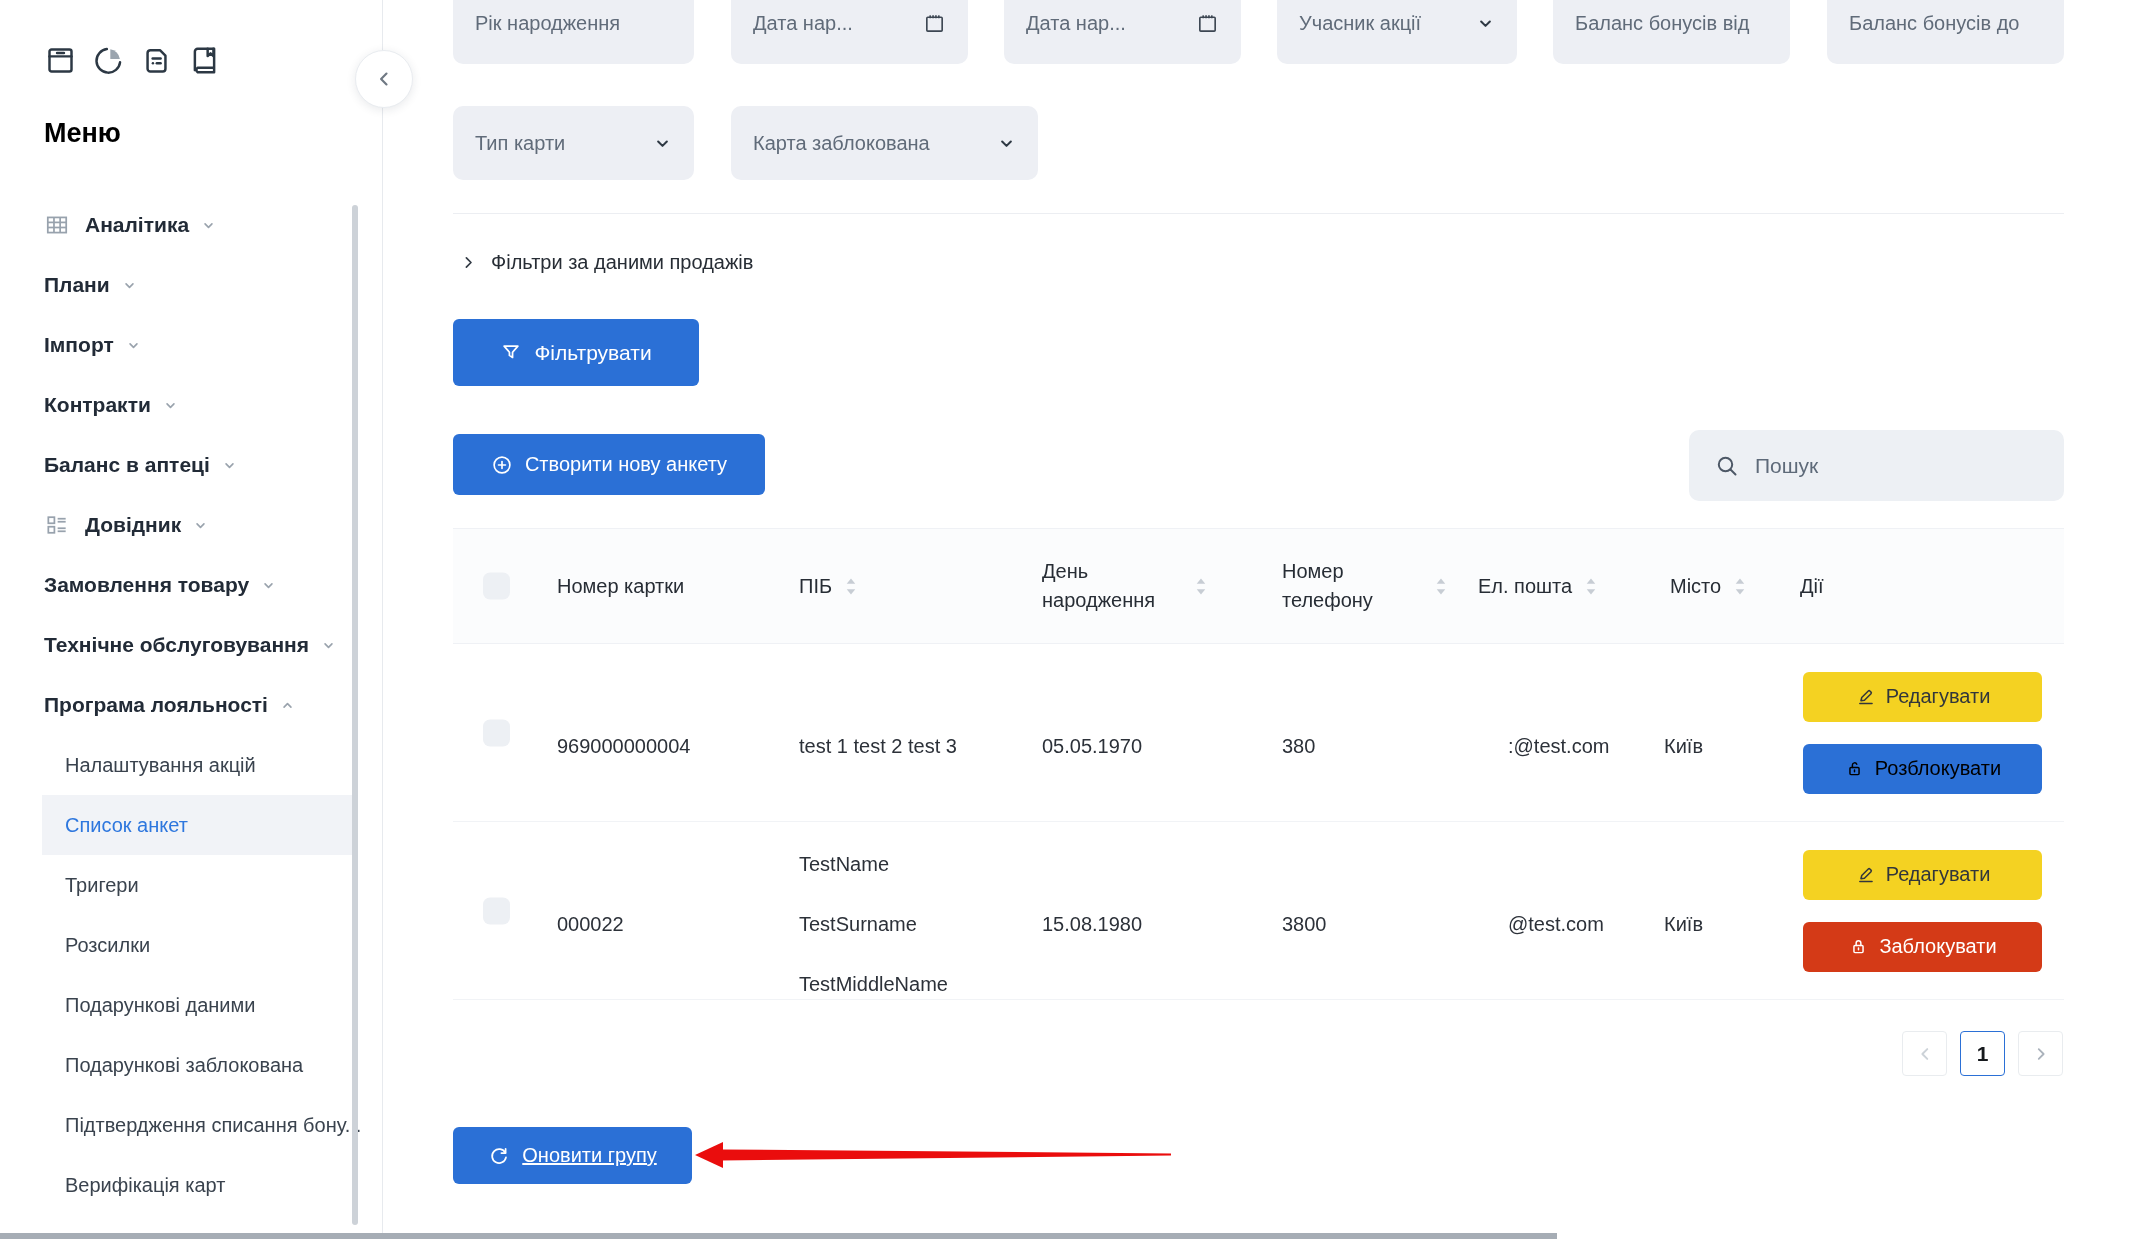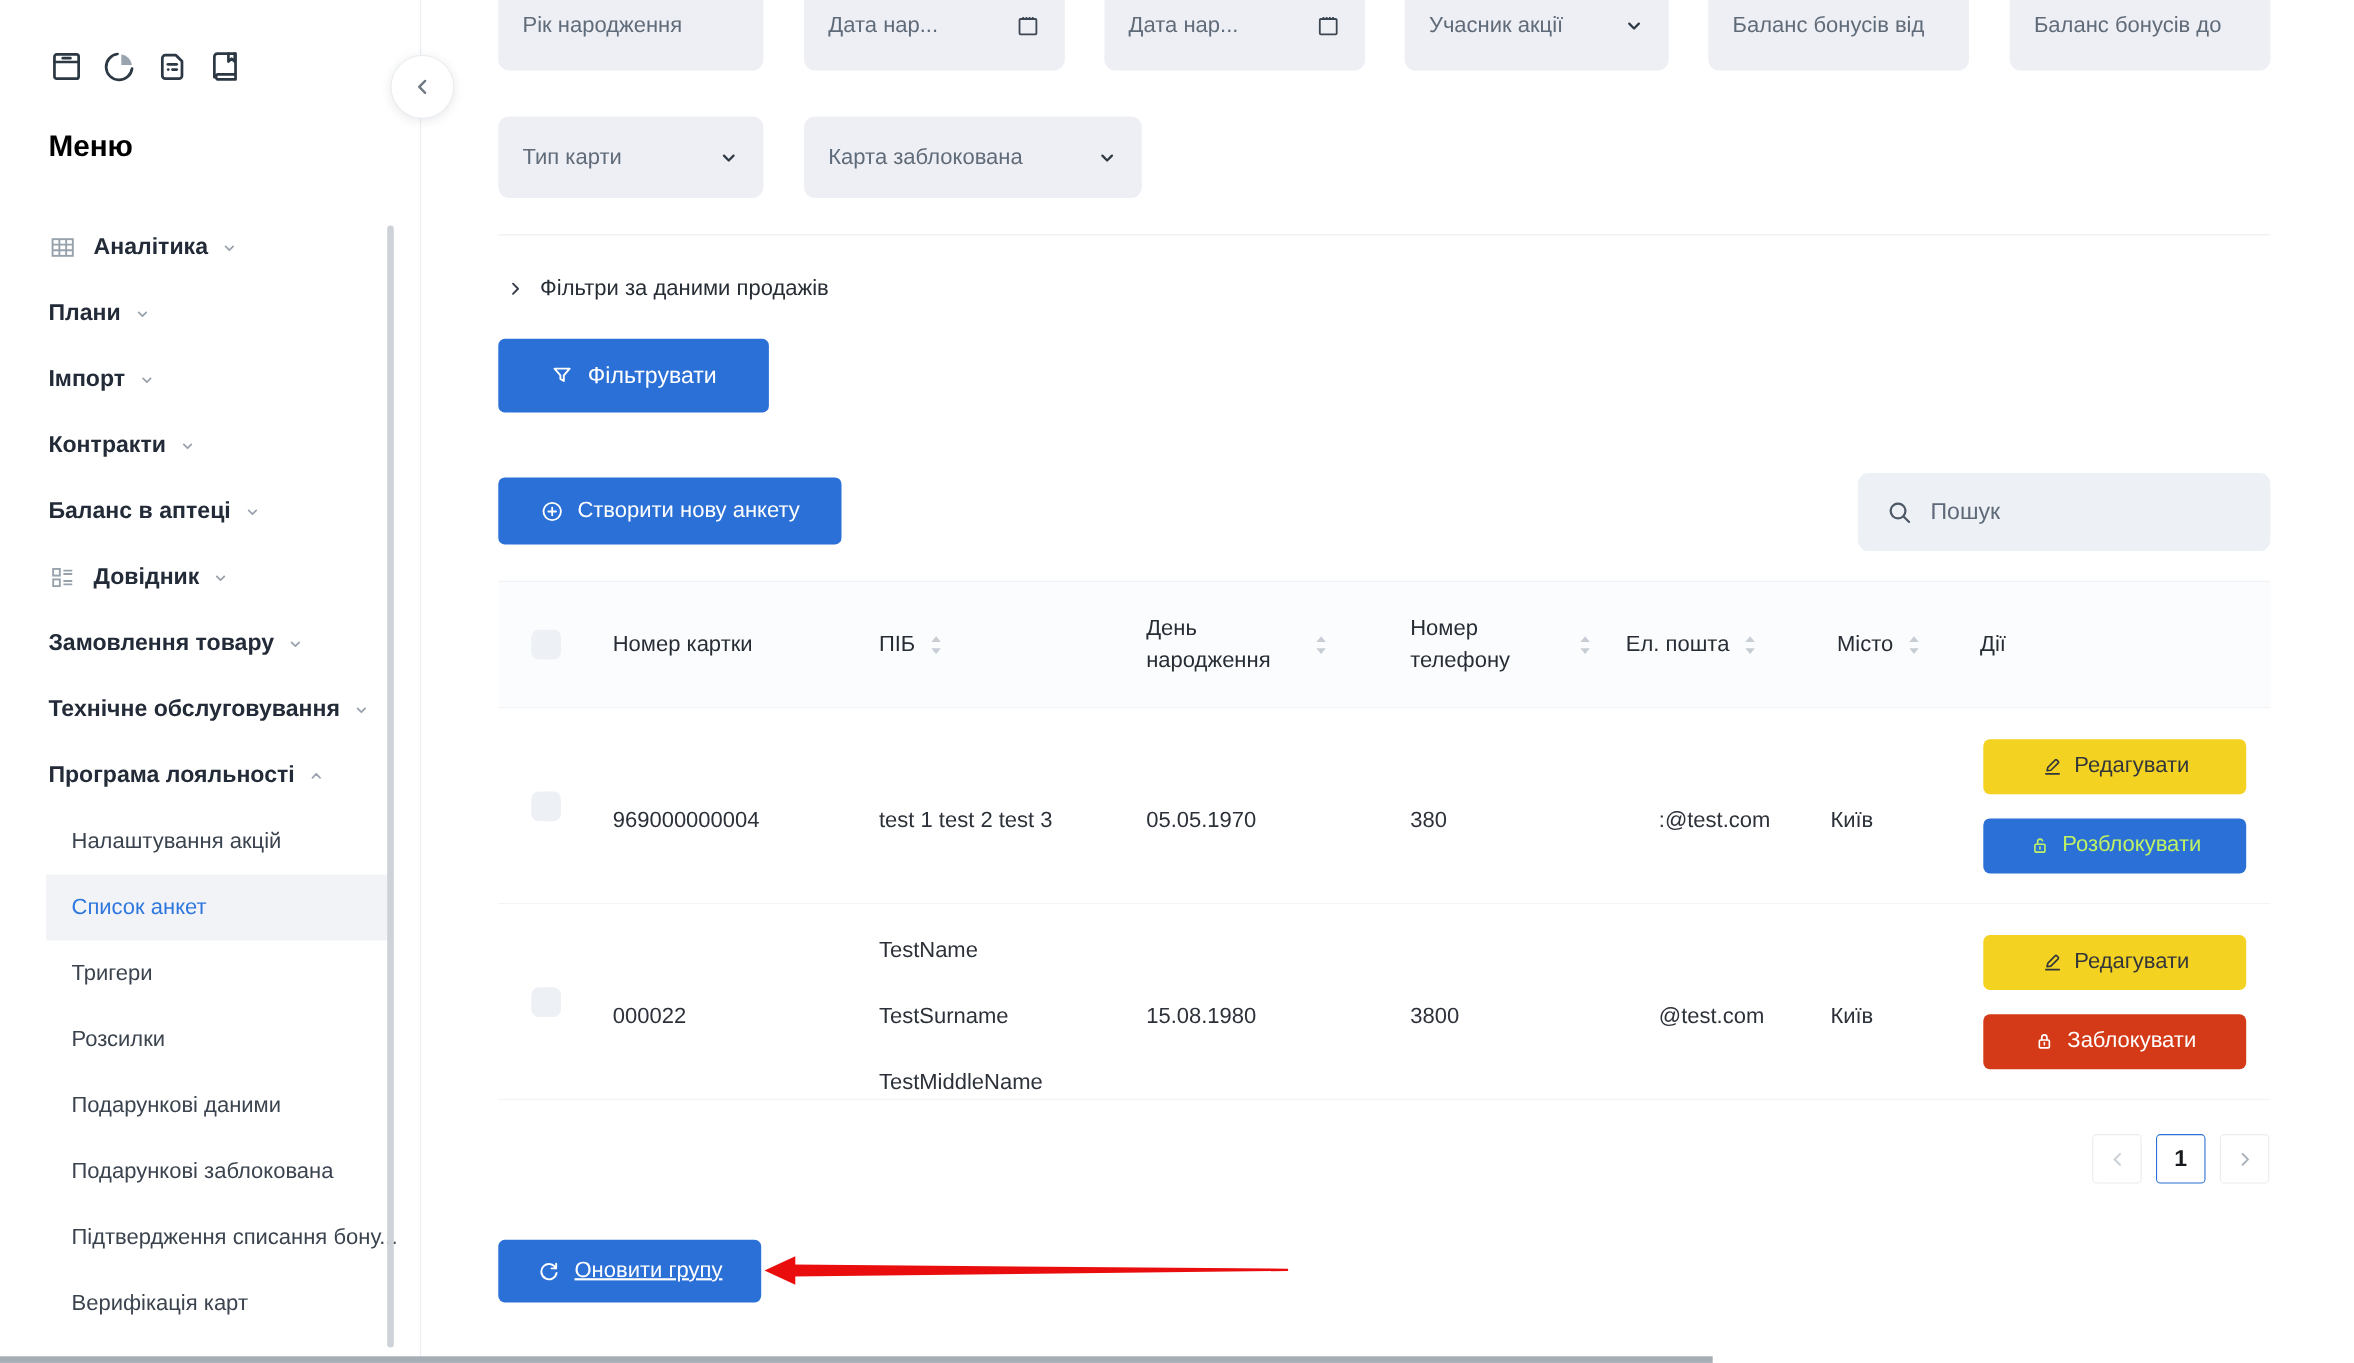--- a/index.html
+++ b/index.html
@@ -52,21 +52,21 @@
   .sales-toggle{position:absolute;left:77px;top:240px;height:44px;display:flex;align-items:center;gap:14px;cursor:pointer;}
   .toggle-ic{color:#343c46}
   .toggle-ic svg{width:17px;height:17px}
   .toggle-label{font-size:20px;color:#272d35;}
 
   .btn-primary{position:absolute;background:#2b70d6;border:none;border-radius:6px;color:#fff;
                display:flex;align-items:center;justify-content:center;gap:12px;
                font-family:"Liberation Sans",sans-serif;font-size:21px;font-weight:500;cursor:pointer;}
   .btn-ic{color:#fff}
   .btn-ic svg{width:22px;height:22px}
-  .btn-filter{left:70px;top:308px;width:246px;height:67px;}
+  .btn-filter{left:70px;top:319px;width:246px;height:67px;}
   .btn-create{left:70px;top:434px;width:312px;height:61px;font-size:20px;}
   .btn-update{left:70px;top:1127px;width:239px;height:57px;font-size:20px;text-decoration:underline;}
 
   .search{position:absolute;left:1306px;top:430px;width:375px;height:71px;background:#edf0f4;
           border-radius:10px;display:flex;align-items:center;padding:0 26px;gap:16px;box-sizing:border-box;cursor:text;}
   .search-ic{color:#4d5866}
   .search-ic svg{width:24px;height:24px}
   .search-label{font-size:21px;color:#5e6a79}
 
   
@@ -82,21 +82,21 @@
   .h-cell{gap:12px}
   .sort{color:#c7cdd4;cursor:pointer}
   .sort svg{width:14px;height:19px}
   .c-text{font-size:20px;color:#2c3139;line-height:33px;margin-top:27px;}
   .actions-col{position:absolute;left:1350px;top:0;height:100%;width:239px;display:flex;
                flex-direction:column;justify-content:center;gap:22px;}
   .btn-action{width:239px;height:50px;border:none;border-radius:6px;display:flex;align-items:center;
               justify-content:center;gap:10px;font-family:"Liberation Sans",sans-serif;
               font-size:20px;font-weight:500;cursor:pointer;}
   .btn-action.yellow{background:#f4d222;color:#32363b;}
-  .btn-action.blue{background:#2b70d6;color:#bef264;}
+  .btn-action.blue{background:#2b70d6;color:#000000;}
   .btn-action.red{background:#d43a17;color:#fff;}
   .a-ic svg{width:21px;height:21px}
 
   
   .pagination{position:absolute;left:1519px;top:1031px;display:flex;gap:13px;}
   .pg-btn{width:45px;height:45px;box-sizing:border-box;border:1px solid #e9ecef;border-radius:4px;
           background:#fff;display:flex;align-items:center;justify-content:center;padding:0;cursor:pointer;
           font-family:"Liberation Sans",sans-serif;}
   .pg-btn.active{border:1.5px solid #2b70d6;font-size:21px;font-weight:700;color:#16191d;}
   .pg-ic svg{width:18px;height:18px}

